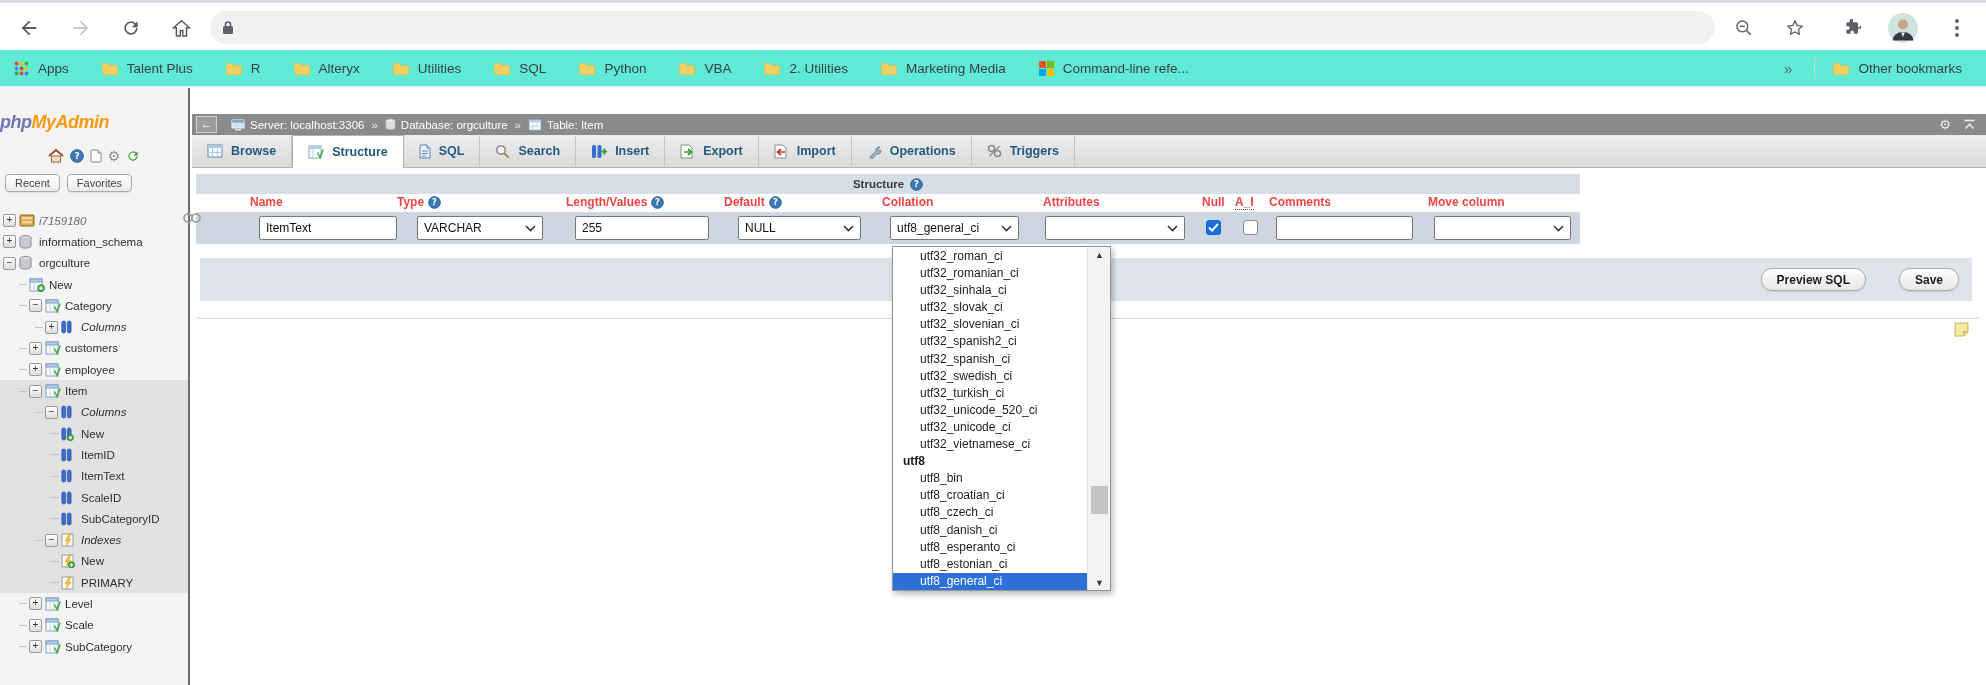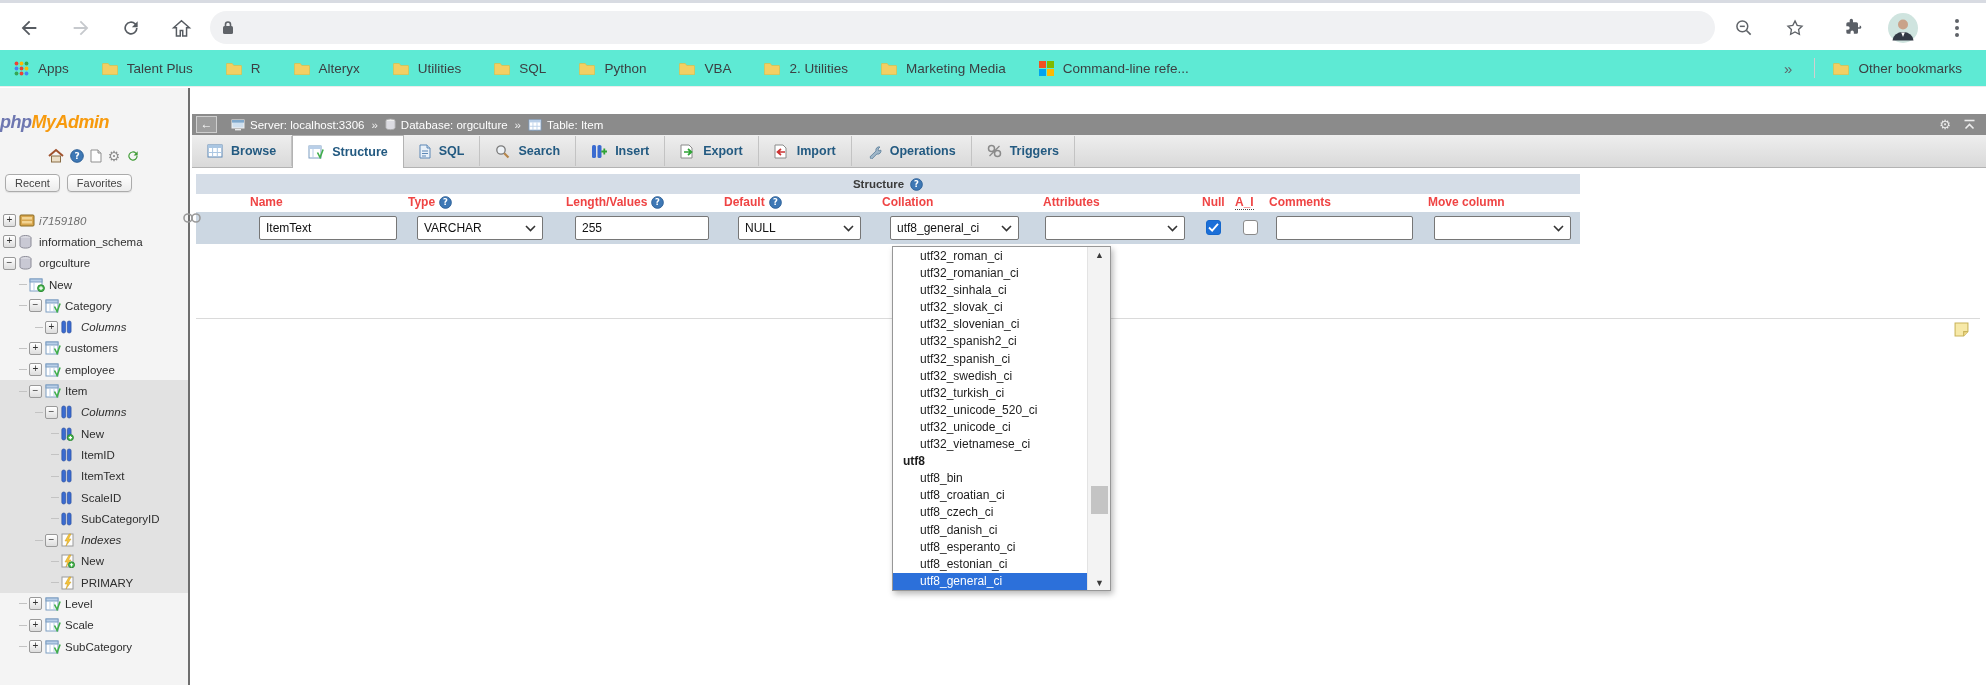--- a/index.html
+++ b/index.html
@@ -709,21 +709,21 @@
             <circle cx="7" cy="7" r="6.3" fill="#3e78b5" stroke="#2c5f96"></circle>
             <text x="7" y="10" font-size="9" font-weight="bold" fill="#fff" text-anchor="middle" font-family="DejaVu Sans">?</text>
           </svg>
         </span>
     </div>
 
     <div id="hdrrow">
         <div class="fhdr" style="left: 58px;">
           <span class="hlbl">Name</span>
         </div>
-        <div class="fhdr" style="left: 216px;">
+        <div class="fhdr" style="left: 205px;">
           <span class="hlbl">Type</span>
           <span class="helpic">
             <svg width="13" height="13" viewBox="0 0 14 14">
               <circle cx="7" cy="7" r="6.3" fill="#3e78b5" stroke="#2c5f96"></circle>
               <text x="7" y="10" font-size="9" font-weight="bold" fill="#fff" text-anchor="middle" font-family="DejaVu Sans">?</text>
             </svg>
           </span>
         </div>
         <div class="fhdr" style="left: 374px;">
           <span class="hlbl">Length/Values</span>
@@ -797,20 +797,24 @@
     </div>
     <div class="cb" id="ai-cb" style="left:1051px"></div>
     <input class="pmafield" style="left: 1084px; width: 137px;" value="">
     <div class="pmafield pmaselect" style="left:1242px;width:137px">
       <span></span>
       <svg width="11" height="7" viewBox="0 0 11 7">
           <path d="M1 1l4.5 4.5L10 1" fill="none" stroke="#333" stroke-width="1.6"></path>
         </svg>
     </div>
 
+    <div id="actionrow">
+      <span class="pmabtn">Preview SQL</span>
+      <span class="pmabtn">Save</span>
+    </div>
 
     <div id="formline"></div>
     <span id="note-ic">
       <svg width="15" height="15" viewBox="0 0 14 14">
           <path d="M1 1h12v8l-4 4H1z" fill="#f7e9a8" stroke="#c9b45a"></path>
           <path d="M13 9H9v4" fill="#efd98a" stroke="#c9b45a"></path>
         </svg>
     </span>
 
     <div id="collation-dd">

